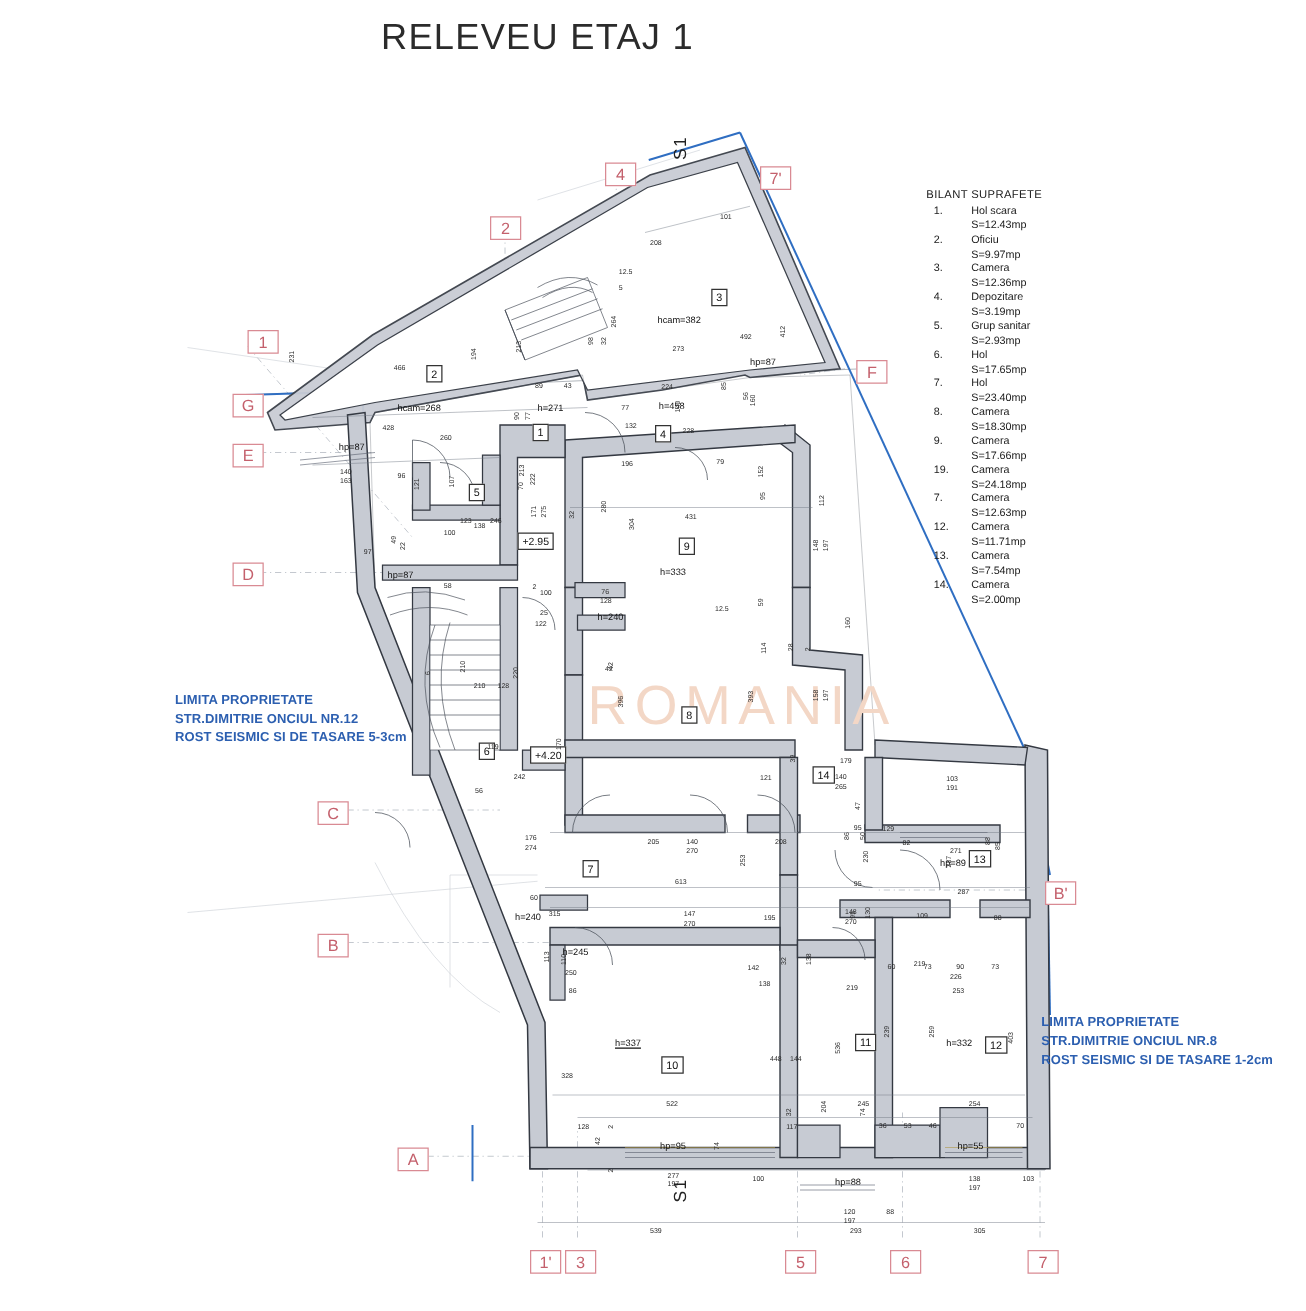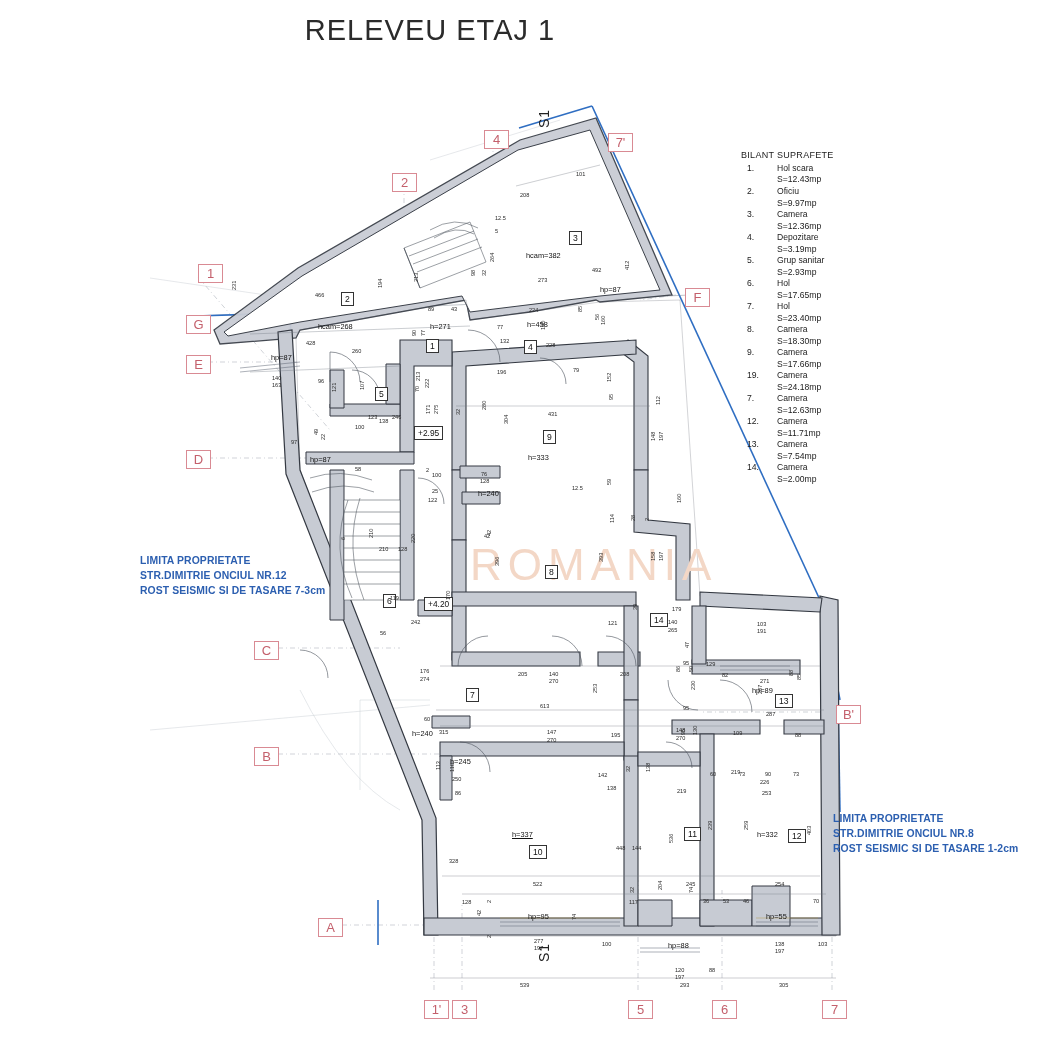--- a/index.html
+++ b/index.html
@@ -333,21 +333,21 @@
             <div>S=2.00mp</div>
           </td>
         </tr>
       </tbody>
   </table>
 </div>
 
 <div class="bluenote" id="note-left">
   <div>LIMITA PROPRIETATE</div>
   <div>STR.DIMITRIE ONCIUL NR.12</div>
-  <div>ROST SEISMIC SI DE TASARE 7-3cm</div>
+  <div>ROST SEISMIC SI DE TASARE 5-3cm</div>
 </div>
 <div class="bluenote" id="note-right">
   <div>LIMITA PROPRIETATE</div>
   <div>STR.DIMITRIE ONCIUL NR.8</div>
   <div>ROST SEISMIC SI DE TASARE 1-2cm</div>
 </div>
 
 <div id="axis-layer">
     <div class="axis" style="left: 198px; top: 264px;">1</div>
     <div class="axis" style="left: 186px; top: 315px;">G</div>
@@ -371,35 +371,35 @@
     <div class="rbox" style="left: 341px; top: 292px;">2</div>
     <div class="rbox" style="left: 569px; top: 231px;">3</div>
     <div class="rbox" style="left: 426px; top: 339px;">1</div>
     <div class="rbox" style="left: 524px; top: 340px;">4</div>
     <div class="rbox" style="left: 375px; top: 387px;">5</div>
     <div class="rbox" style="left: 543px; top: 430px;">9</div>
     <div class="rbox" style="left: 545px; top: 565px;">8</div>
     <div class="rbox" style="left: 383px; top: 594px;">6</div>
     <div class="rbox" style="left: 466px; top: 688px;">7</div>
     <div class="rbox" style="left: 650px; top: 613px;">14</div>
-    <div class="rbox" style="left: 775px; top: 694px;">13</div>
+    <div class="rbox" style="left: 775px; top: 680px;">13</div>
     <div class="rbox" style="left: 529px; top: 845px;">10</div>
     <div class="rbox" style="left: 684px; top: 827px;">11</div>
     <div class="rbox" style="left: 788px; top: 829px;">12</div>
   </div>
 <div id="height-layer">
     <div class="hgt" style="left: 526px; top: 251px;">hcam=382</div>
     <div class="hgt" style="left: 318px; top: 322px;">hcam=268</div>
     <div class="hgt" style="left: 430px; top: 322px;">h=271</div>
     <div class="hgt" style="left: 527px; top: 320px;">h=458</div>
     <div class="hgt" style="left: 600px; top: 285px;">hp=87</div>
     <div class="hgt" style="left: 271px; top: 353px;">hp=87</div>
     <div class="hgt" style="left: 310px; top: 455px;">hp=87</div>
     <div class="hgt" style="left: 528px; top: 453px;">h=333</div>
-    <div class="hgt" style="left: 512px; top: 830px; text-decoration: underline;">h=337</div>
+    <div class="hgt" style="left: 492px; top: 830px; text-decoration: underline;">h=337</div>
     <div class="hgt" style="left: 757px; top: 830px;">h=332</div>
     <div class="hgt" style="left: 528px; top: 912px;">hp=95</div>
     <div class="hgt" style="left: 766px; top: 912px;">hp=55</div>
     <div class="hgt" style="left: 668px; top: 941px;">hp=88</div>
     <div class="hgt" style="left: 752px; top: 686px;">hp=89</div>
     <div class="hgt" style="left: 478px; top: 489px;">h=240</div>
     <div class="hgt" style="left: 450px; top: 757px;">h=245</div>
     <div class="hgt" style="left: 412px; top: 729px;">h=240</div>
   </div>
 <div id="level-layer">

